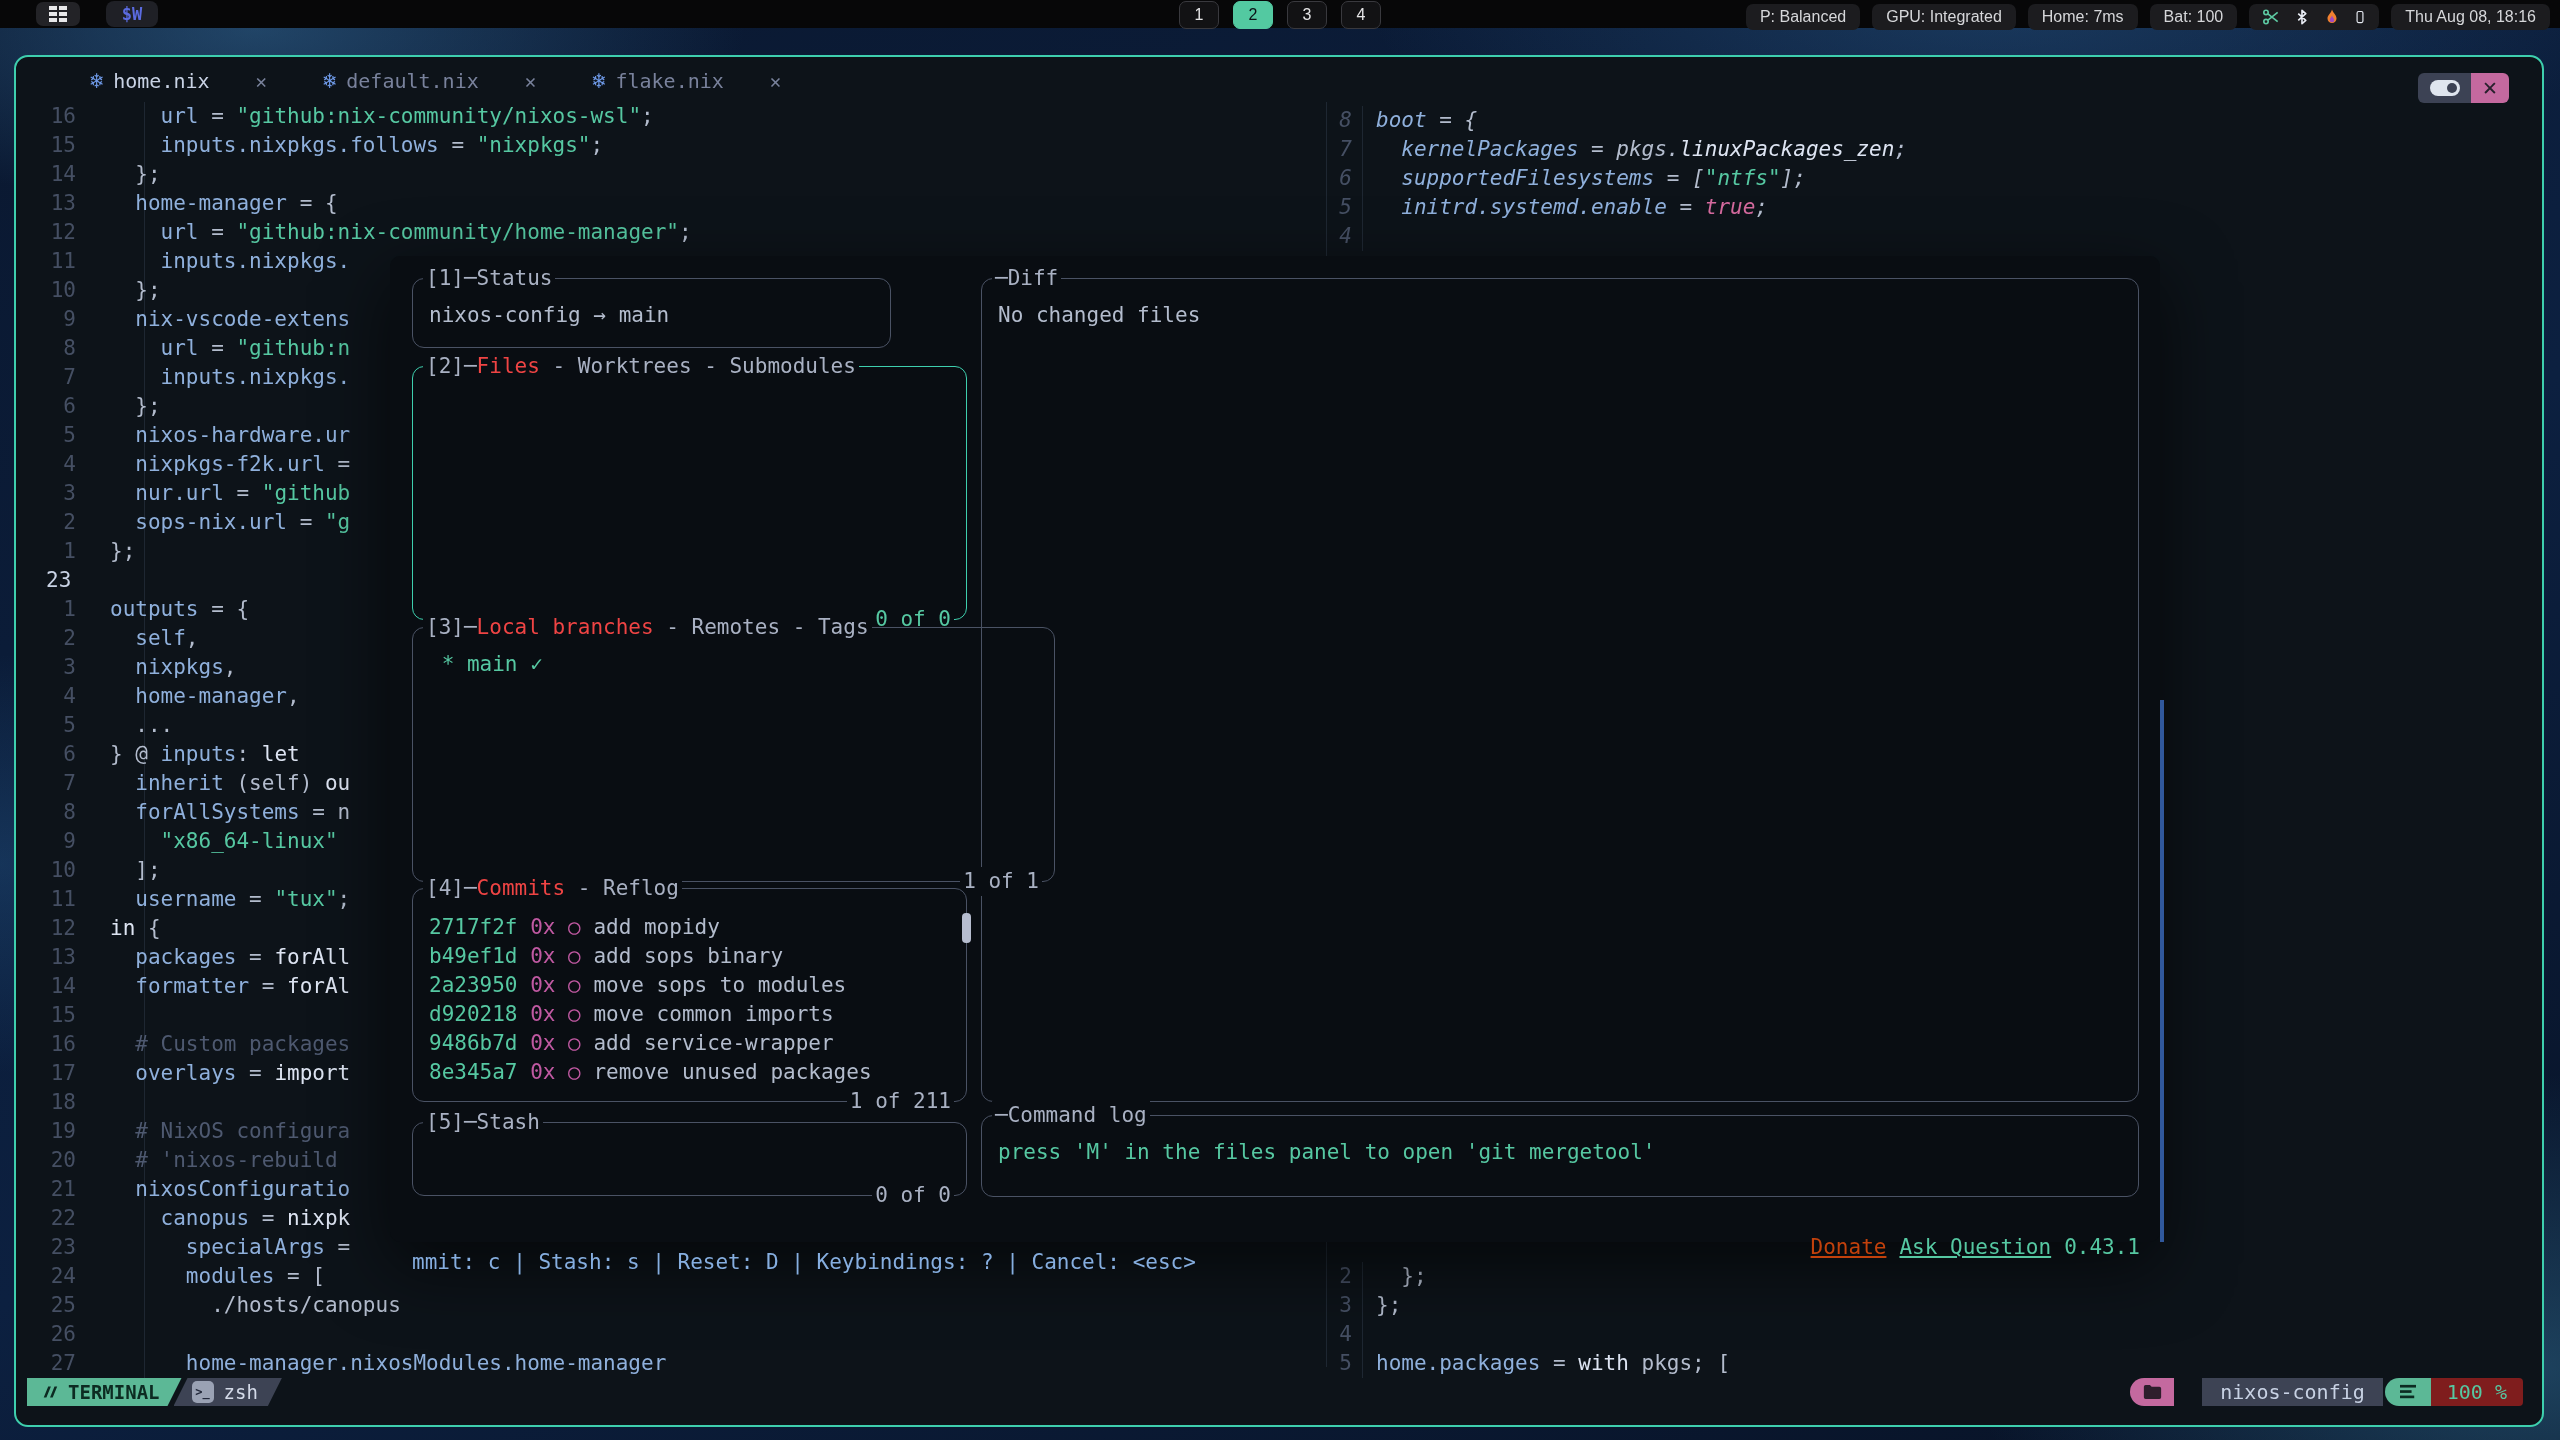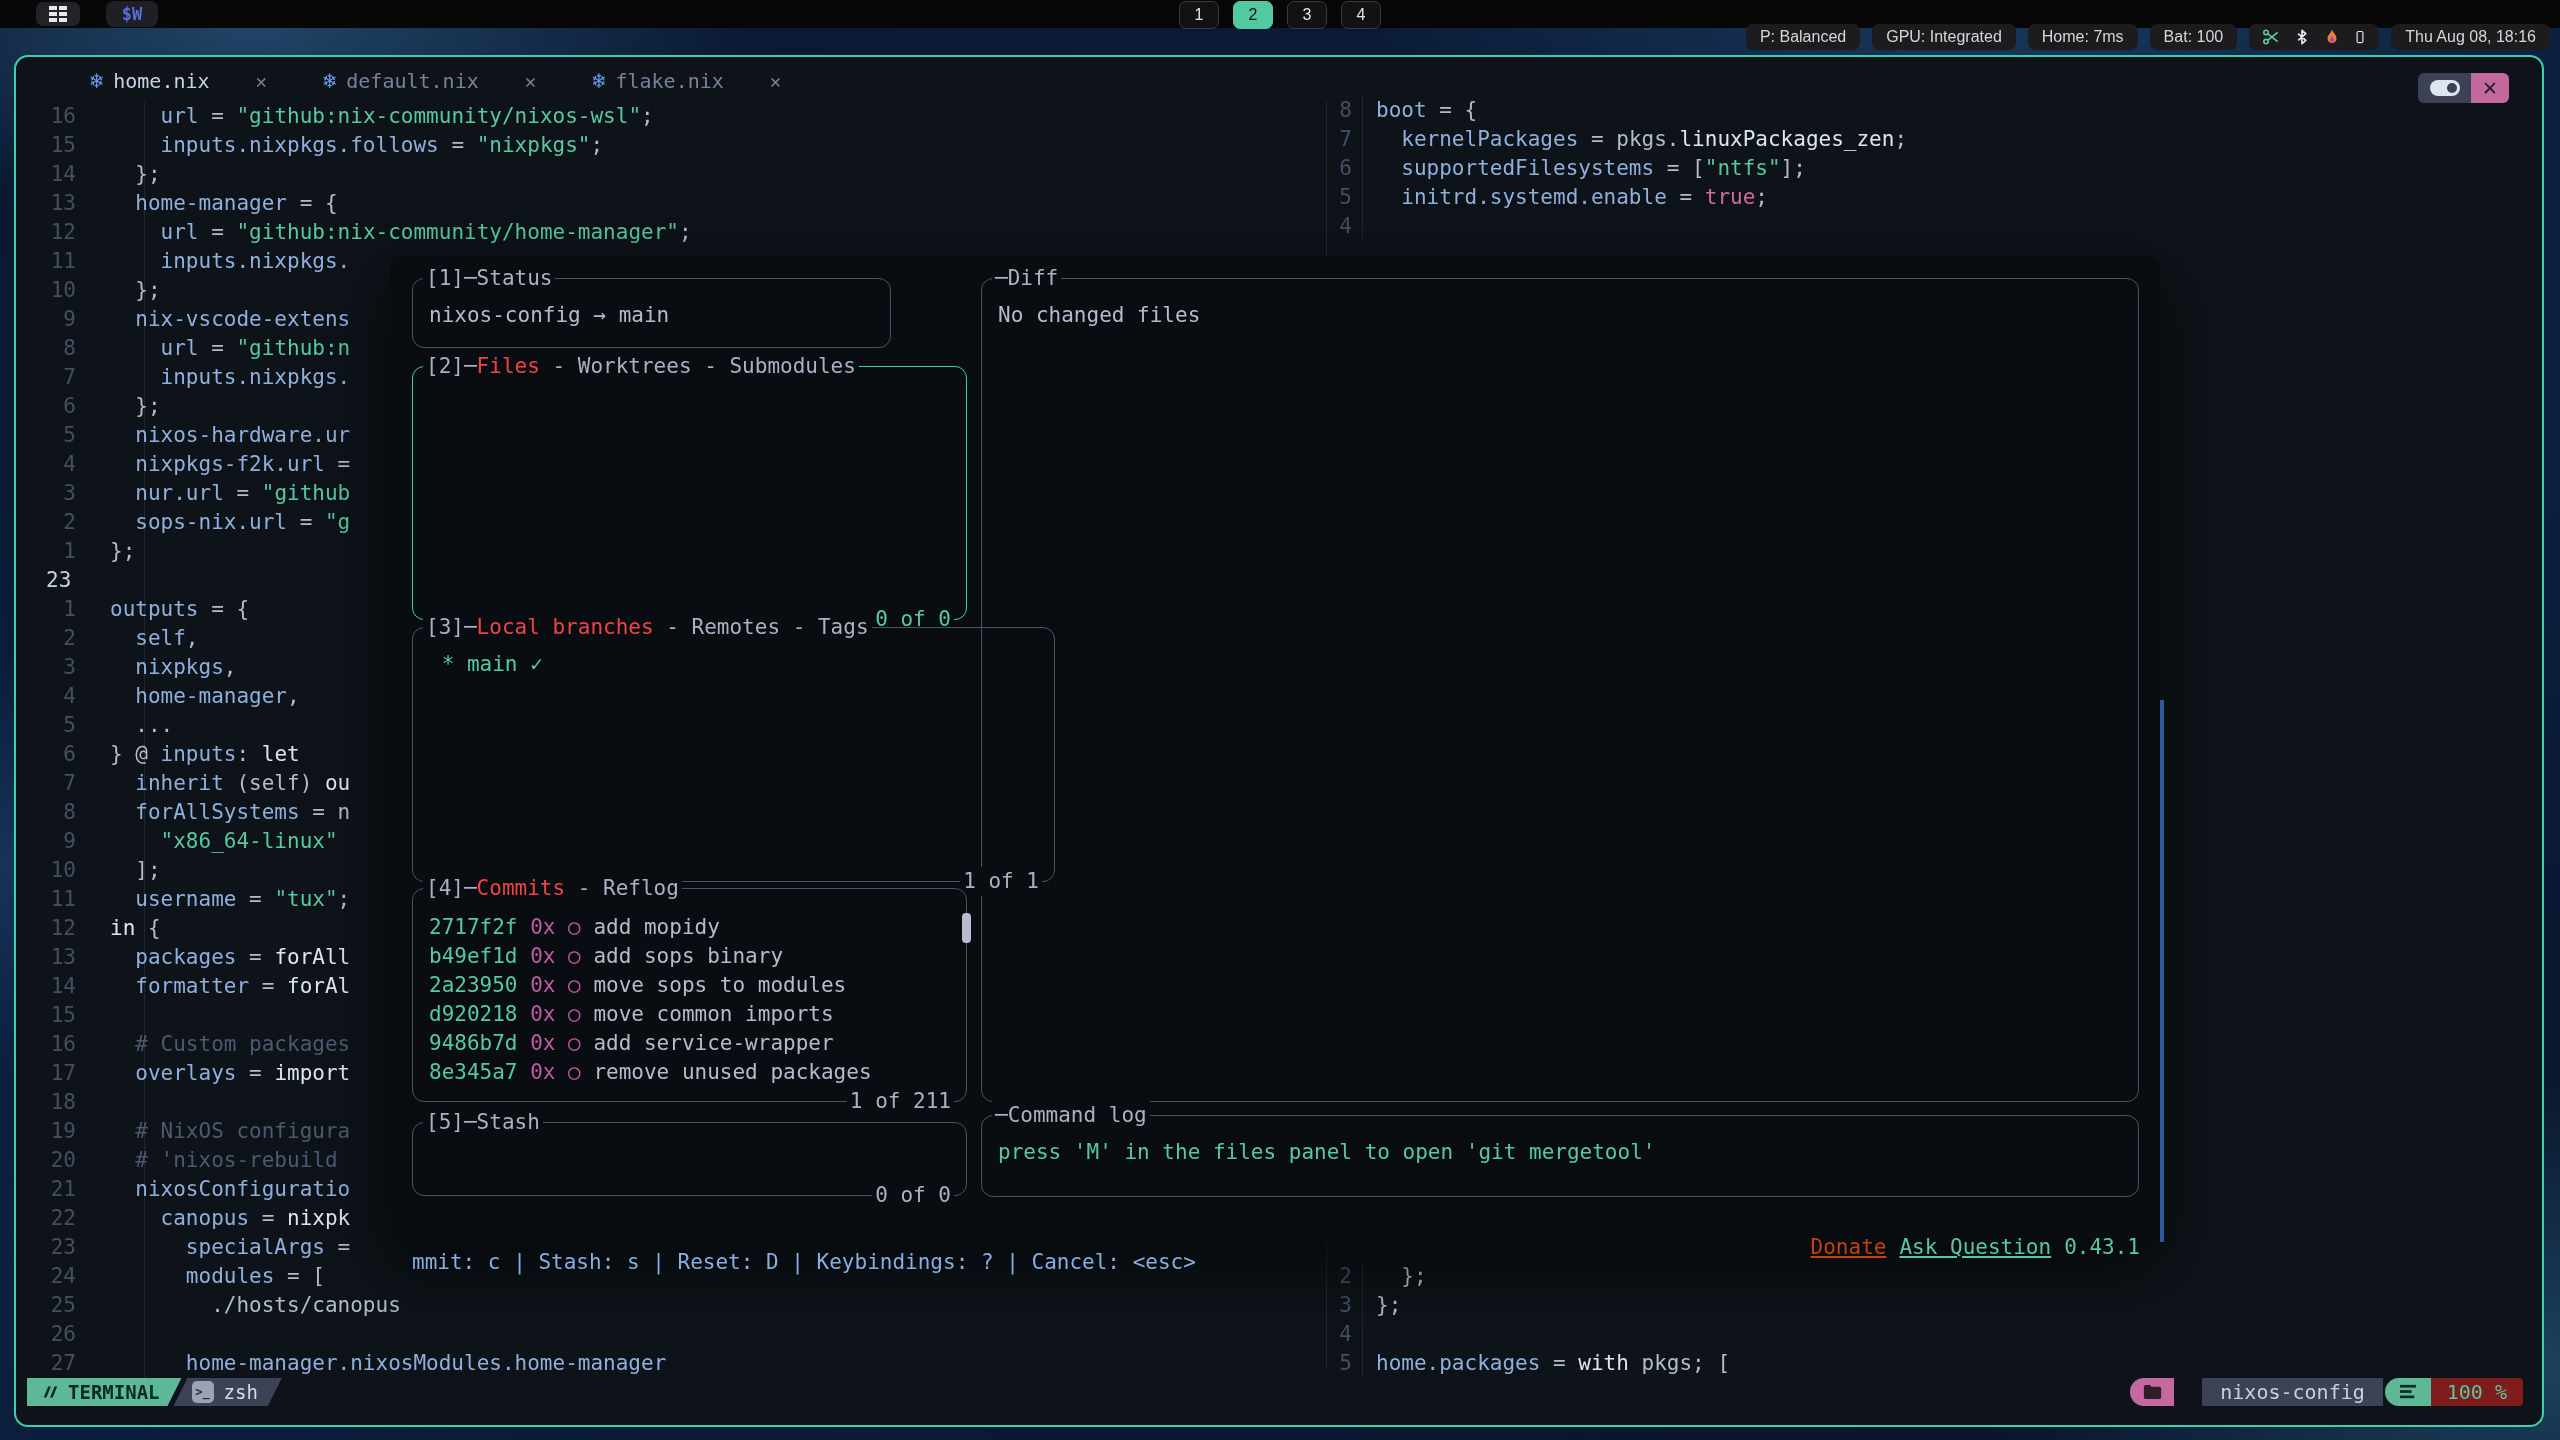--- a/index.html
+++ b/index.html
@@ -16,21 +16,21 @@
   
   .topbar{position:absolute;left:0;top:0;width:2560px;height:28px;background:#070708;display:flex;align-items:center;}
   .tb-left{position:absolute;left:36px;top:0;height:28px;display:flex;align-items:center;gap:26px;}
   .tb-iconbox{width:44px;height:24px;border-radius:7px;background:#232327;display:flex;align-items:center;justify-content:center;}
   .tb-logo{width:52px;height:26px;border-radius:8px;background:#1f2026;display:flex;align-items:center;justify-content:center;
     font:bold 17px "DejaVu Sans Mono",monospace;color:#5b6be0;}
   .workspaces{position:absolute;left:50%;top:1px;transform:translateX(-50%);display:flex;gap:14px;}
   .ws{min-width:38px;height:26px;border-radius:7px;background:#121214;border:1px solid #39393e;color:#e4e4e6;
     display:flex;align-items:center;justify-content:center;font-size:16px;}
   .ws.active{background:#53c9a1;border-color:#53c9a1;color:#0c1116;}
-  .tb-right{position:absolute;right:10px;top:1px;height:32px;display:flex;align-items:center;gap:12px;margin-top:20px;}
+  .tb-right{position:absolute;right:10px;top:1px;height:32px;display:flex;align-items:center;gap:12px;}
   .pill{height:26px;border-radius:7px;background:#1c1c1f;color:#d6d7da;font-size:16px;display:flex;align-items:center;padding:0 14px;white-space:nowrap;}
   .pill.tray{gap:12px;padding:0 12px;}
   .pill svg{display:block;}
   
   .window{position:absolute;left:14px;top:55px;width:2530px;height:1372px;background:#0d1319;
     border:2px solid #3ecfae;border-radius:14px;box-sizing:border-box;}
   
   .tabs{position:absolute;left:90px;top:68px;display:flex;gap:56px;align-items:center;font:20px "DejaVu Sans Mono",monospace;}
   .tab{display:flex;align-items:center;}
   .tab .nix{color:#6f9ae8;font-size:22px;margin-right:10px;}
@@ -39,21 +39,21 @@
   .tab .x{color:#79829c;margin-left:46px;font-size:19px;}
   .winctl{position:absolute;left:2418px;top:73px;height:30px;display:flex;border-radius:6px;overflow:hidden;}
   .winctl .tgl{width:53px;background:#3c4254;display:flex;align-items:center;justify-content:center;}
   .toggle-pill{width:30px;height:16px;background:#dfe5ee;border-radius:9px;position:relative;}
   .toggle-pill::after{content:"";position:absolute;right:3px;top:3px;width:10px;height:10px;border-radius:50%;background:#3c4254;}
   .winctl .cls{width:38px;background:#c4699f;display:flex;align-items:center;justify-content:center;color:#27202c;font-size:19px;}
   
   .code-pane{position:absolute;font:21px/29px "DejaVu Sans Mono",monospace;white-space:pre;}
   .code-line{height:29px;}
   .pane-left{left:40px;top:102px;width:1260px;background:linear-gradient(#1e2732,#1e2732) 104px 0/1px 100% no-repeat;}
-  .pane-rt{left:1320px;top:96px;width:1210px;background:linear-gradient(#1e2732,#1e2732) 42px 0/1px 100% no-repeat;}
+  .pane-rt{left:1320px;top:106px;width:1210px;background:linear-gradient(#1e2732,#1e2732) 42px 0/1px 100% no-repeat;font-style:italic;}
   .pane-rb{left:1320px;top:1262px;width:1210px;background:linear-gradient(#1e2732,#1e2732) 42px 0/1px 100% no-repeat;}
   .pane-left .ln{display:inline-block;width:36px;padding-right:34px;text-align:right;color:#454f63;}
   .pane-rt .ln,.pane-rb .ln{display:inline-block;width:32px;padding-right:24px;text-align:right;color:#454f63;}
   .ln.cur{color:#c9d3e5;text-align:left;padding-left:6px;}
   .tk-id{color:#8fb0dc}.tk-str{color:#56c8a2}.tk-pun{color:#b3bccd}.tk-wht{color:#dde4f2}
   .tk-cmt{color:#4e5970}.tk-bool{color:#d46a9e}
   .pane-div{position:absolute;left:1310px;width:1px;background:#1e2732;}
   
   .lg{position:absolute;left:390px;top:256px;width:1770px;height:986px;background:#090d12;border-radius:10px;
     box-shadow:0 24px 70px rgba(0,0,0,.6);font:21px/29px "DejaVu Sans Mono",monospace;color:#b3bccd;}

